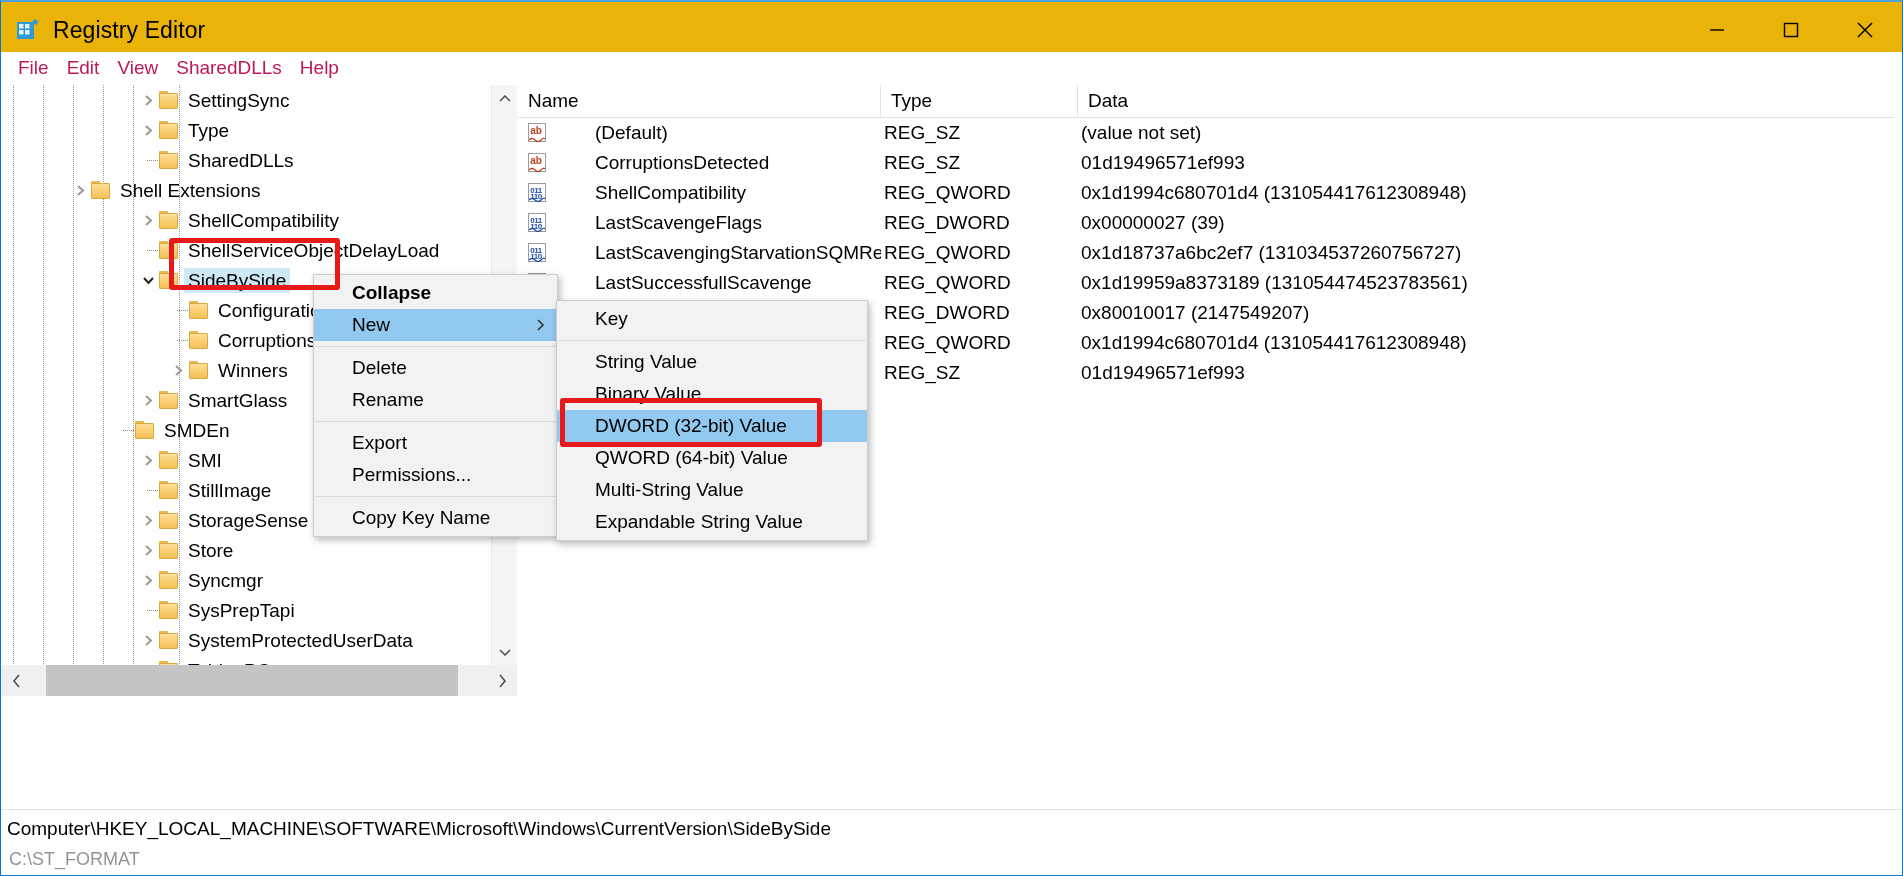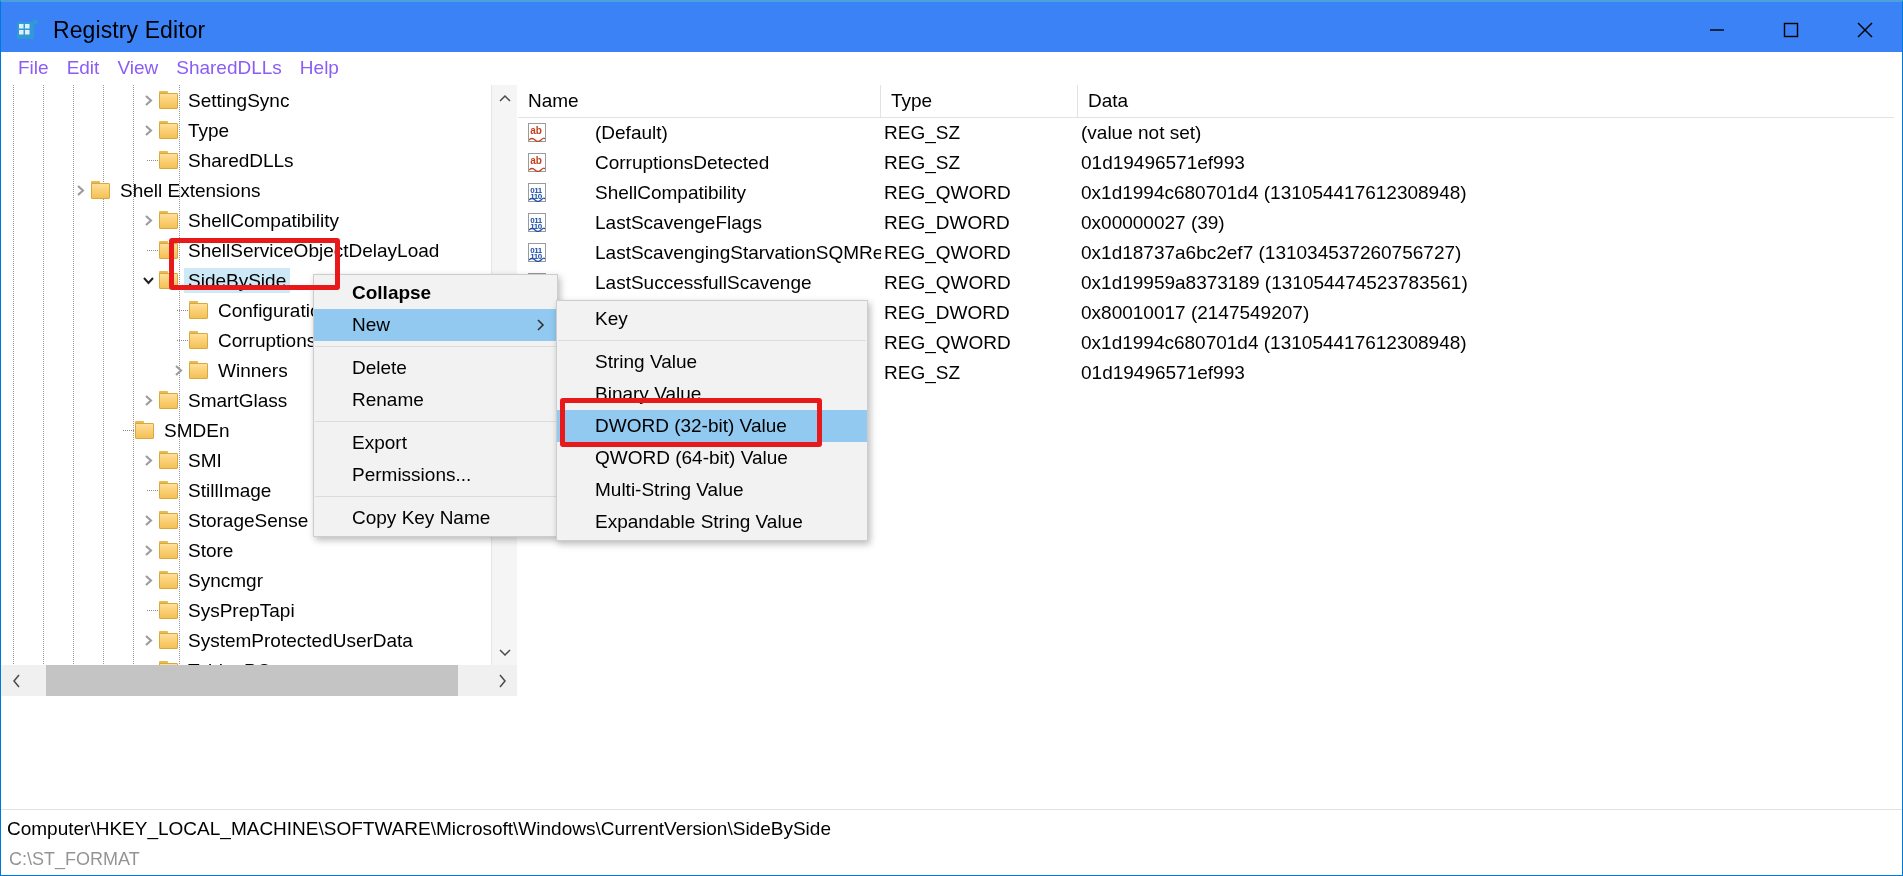--- a/index.html
+++ b/index.html
@@ -13,21 +13,21 @@
     position: relative;
     width: 1903px; height: 876px;
     background: #ffffff;
     border: 1px solid #0078d7;
     border-top: 2px solid #4ba0e0;
   }
 
   
   .titlebar {
     position: absolute; left: 0; top: 0; width: 1901px; height: 56px;
-    background: #3b82f6;
+    background: #eab308;
     display: flex; align-items: center; text-align: right;
   }
   .title-icon {
     width: 26px; height: 26px; margin-left: 14px; margin-right: 12px;
     position: relative; flex: none;
   }
   .title-text {
     font-size: 23px; color: #000000; letter-spacing: 0.1px;
   }
   .win-buttons {
@@ -40,21 +40,21 @@
   }
   .win-btn svg { display: block; }
 
   
   .menubar {
     position: absolute; left: 0; top: 50px; width: 1901px; height: 32px;
     display: flex; align-items: center; padding-left: 8px;
     background: #ffffff;
   }
   .menu-item {
-    font-size: 19px; color: #8b5cf6; padding: 2px 9px; white-space: nowrap;
+    font-size: 19px; color: #be185d; padding: 2px 9px; white-space: nowrap;
   }
 
   
   .content {
     position: absolute; left: 0; top: 83px; width: 1901px; height: 611px;
     background: #ffffff;
   }
 
   
   .tree-pane {

